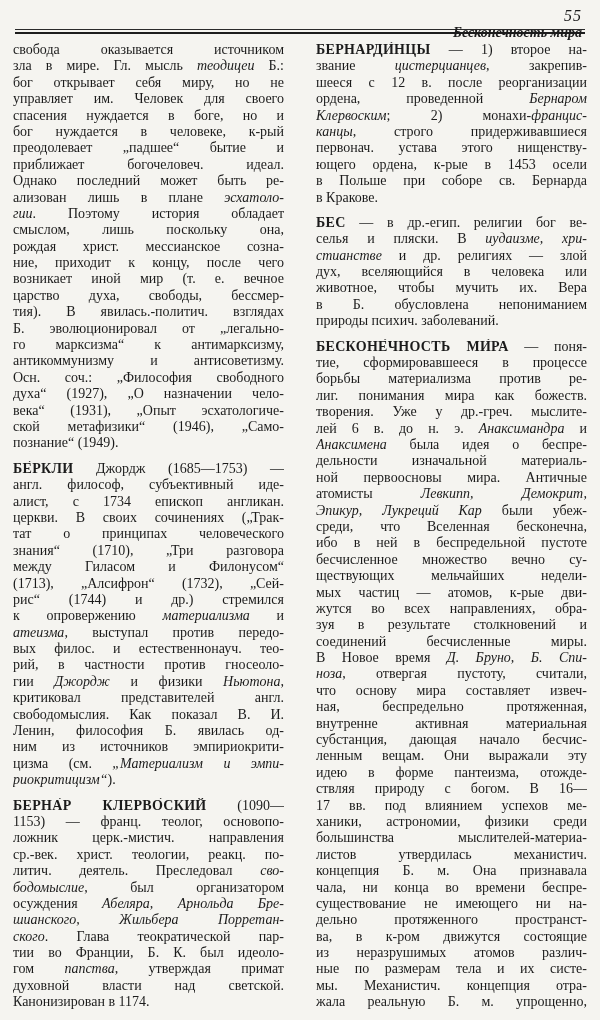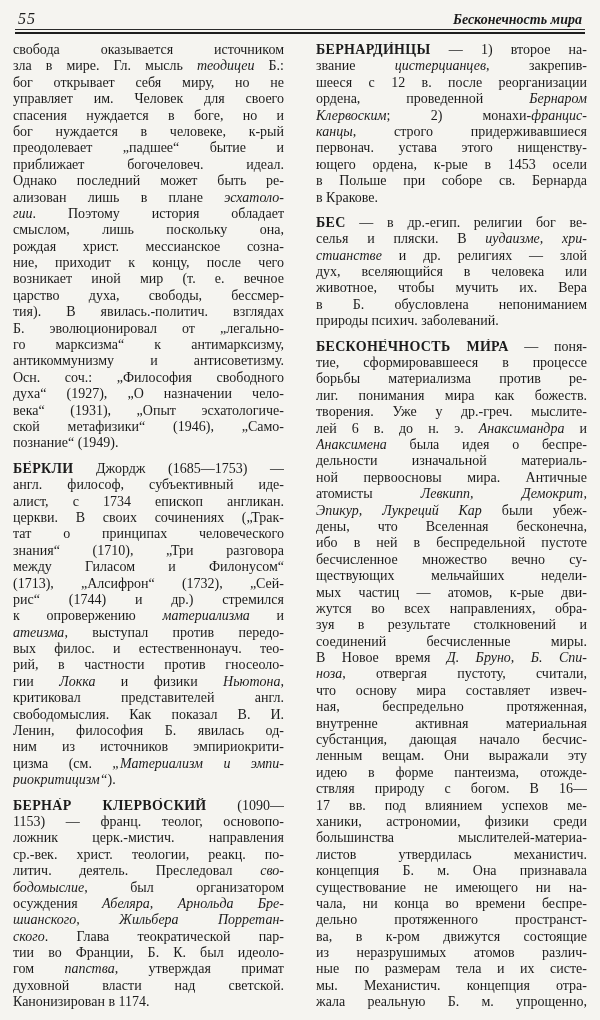--- a/index.html
+++ b/index.html
@@ -19,20 +19,21 @@
     width: 600px;
     height: 1020px;
     padding: 7px 13px 0 13px;
   }
   .header {
     display: flex;
     justify-content: space-between;
     align-items: flex-end;
     padding: 0 5px 1px 5px;
     height: 21px;
+    flex-direction: column;
   }
   .pnum {
     font-size: 16px;
     font-style: italic;
     letter-spacing: 1px;
   }
   .rhead {
     font-size: 14px;
     font-weight: bold;
     font-style: italic;
@@ -117,21 +118,21 @@
           <div class="line"><span>церкви. В своих сочинениях („Трак-</span></div>
           <div class="line"><span>тат о принципах человеческого</span></div>
           <div class="line"><span>знания“ (1710), „Три разговора</span></div>
           <div class="line"><span>между Гиласом и Филонусом“</span></div>
           <div class="line"><span>(1713), „Алсифрон“ (1732), „Сей-</span></div>
           <div class="line"><span>рис“ (1744) и др.) стремился</span></div>
           <div class="line"><span>к опровержению </span><span class="i">материализма</span><span> и</span></div>
           <div class="line"><span class="i">атеизма</span><span>, выступал против передо-</span></div>
           <div class="line"><span>вых филос. и естественнонауч. тео-</span></div>
           <div class="line"><span>рий, в частности против гносеоло-</span></div>
-          <div class="line"><span>гии </span><span class="i">Локка</span><span> и физики </span><span class="i">Ньютона</span><span>,</span></div>
+          <div class="line"><span>гии </span><span class="i">Джордж</span><span> и физики </span><span class="i">Ньютона</span><span>,</span></div>
           <div class="line"><span>критиковал представителей англ.</span></div>
           <div class="line"><span>свободомыслия. Как показал В. И.</span></div>
           <div class="line"><span>Ленин, философия Б. явилась од-</span></div>
           <div class="line"><span>ним из источников эмпириокрити-</span></div>
           <div class="line"><span>цизма (см. </span><span class="i">„Материализм и эмпи-</span></div>
           <div class="line last"><span class="i">риокритицизм“</span><span>).</span></div>
         </div>
         <div class="block">
           <div class="line"><span class="b">БЕРНА́Р КЛЕРВО́СКИЙ</span><span> (1090—</span></div>
           <div class="line"><span>1153) — франц. теолог, основопо-</span></div>
@@ -175,21 +176,21 @@
           <div class="line"><span>тие, сформировавшееся в процессе</span></div>
           <div class="line"><span>борьбы материализма против ре-</span></div>
           <div class="line"><span>лиг. понимания мира как божеств.</span></div>
           <div class="line"><span>творения. Уже у др.-греч. мыслите-</span></div>
           <div class="line"><span>лей 6 в. до н. э. </span><span class="i">Анаксимандра</span><span> и</span></div>
           <div class="line"><span class="i">Анаксимена</span><span> была идея о беспре-</span></div>
           <div class="line"><span>дельности изначальной материаль-</span></div>
           <div class="line"><span>ной первоосновы мира. Античные</span></div>
           <div class="line"><span>атомисты </span><span class="i">Левкипп, Демокрит,</span></div>
           <div class="line"><span class="i">Эпикур, Лукреций Кар</span><span> были убеж-</span></div>
-          <div class="line"><span>дены, что Вселенная бесконечна,</span></div>
+          <div class="line"><span>среди, что Вселенная бесконечна,</span></div>
           <div class="line"><span>ибо в ней в беспредельной пустоте</span></div>
           <div class="line"><span>бесчисленное множество вечно су-</span></div>
           <div class="line"><span>ществующих мельчайших недели-</span></div>
           <div class="line"><span>мых частиц — атомов, к-рые дви-</span></div>
           <div class="line"><span>жутся во всех направлениях, обра-</span></div>
           <div class="line"><span>зуя в результате столкновений и</span></div>
           <div class="line"><span>соединений бесчисленные миры.</span></div>
           <div class="line"><span>В Новое время </span><span class="i">Д. Бруно, Б. Спи-</span></div>
           <div class="line"><span class="i">ноза</span><span>, отвергая пустоту, считали,</span></div>
           <div class="line"><span>что основу мира составляет извеч-</span></div>
@@ -197,22 +198,22 @@
           <div class="line"><span>внутренне активная материальная</span></div>
           <div class="line"><span>субстанция, дающая начало бесчис-</span></div>
           <div class="line"><span>ленным вещам. Они выражали эту</span></div>
           <div class="line"><span>идею в форме пантеизма, отожде-</span></div>
           <div class="line"><span>ствляя природу с богом. В 16—</span></div>
           <div class="line"><span>17 вв. под влиянием успехов ме-</span></div>
           <div class="line"><span>ханики, астрономии, физики среди</span></div>
           <div class="line"><span>большинства мыслителей-материа-</span></div>
           <div class="line"><span>листов утвердилась механистич.</span></div>
           <div class="line"><span>концепция Б. м. Она признавала</span></div>
+          <div class="line"><span>чала, ни конца во времени беспре-</span></div>
           <div class="line"><span>существование не имеющего ни на-</span></div>
-          <div class="line"><span>чала, ни конца во времени беспре-</span></div>
           <div class="line"><span>дельно протяженного пространст-</span></div>
           <div class="line"><span>ва, в к-ром движутся состоящие</span></div>
           <div class="line"><span>из неразрушимых атомов различ-</span></div>
           <div class="line"><span>ные по размерам тела и их систе-</span></div>
           <div class="line"><span>мы. Механистич. концепция отра-</span></div>
           <div class="line"><span>жала реальную Б. м. упрощенно,</span></div>
         </div>
       </div>
   </div>
 </div>

